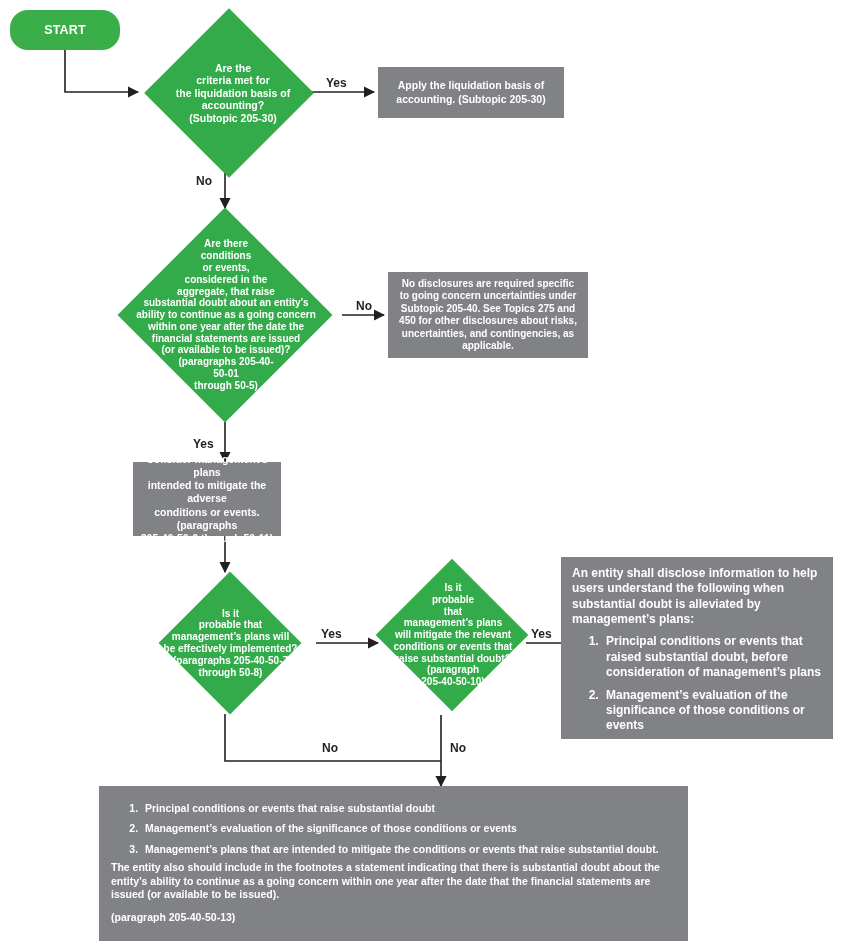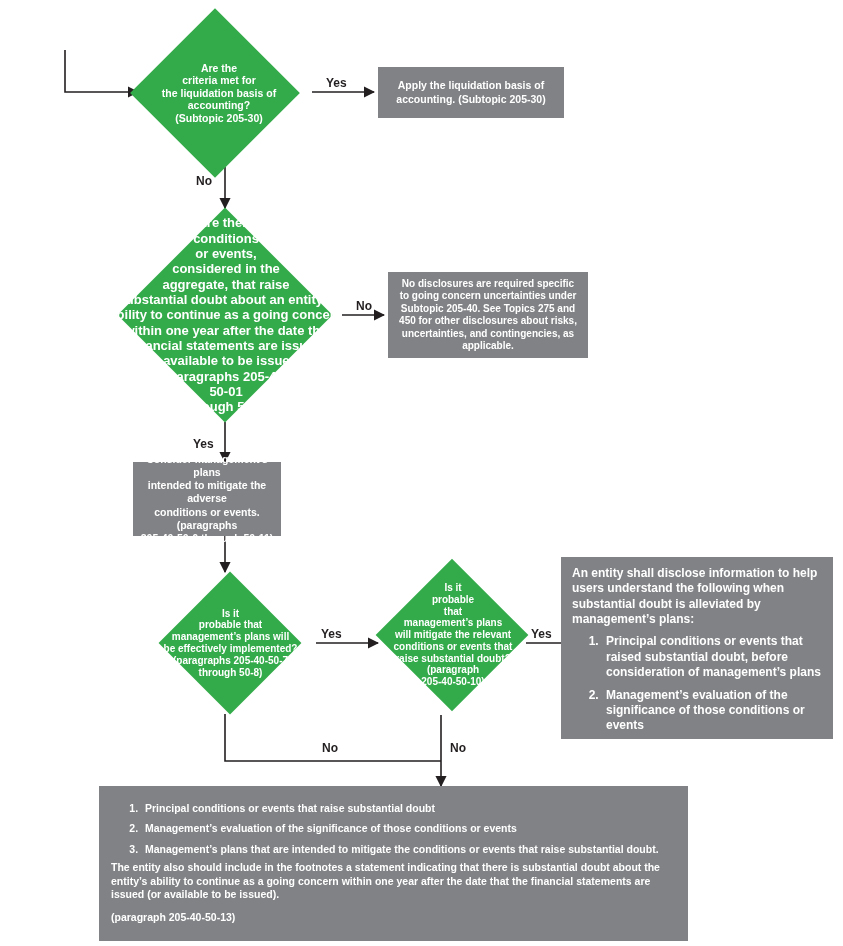--- a/index.html
+++ b/index.html
@@ -157,36 +157,39 @@
       <path d="M 316 643 L 378 643" marker-end="url(#arrow)"></path>
        alleviated disclosure --&gt;
       <path d="M 526 643 L 580 643" marker-end="url(#arrow)"></path>
        bottom (elbow right to x=441) --&gt;
       <path d="M 225 714 L 225 761 L 441 761"></path>
        bottom box --&gt;
       <path d="M 441 715 L 441 786" marker-end="url(#arrow)"></path>
     </g>
   </svg>
 
-
-  <div class="node diamond" style="left:128px; top:8px; width:174px; height:170px;">
+  <div class="node terminator" style="left:10px; top:10px; width:110px; height:40px;">
+    <span>START</span>
+  </div>
+
+  <div class="node diamond" style="left:142px; top:8px; width:174px; height:170px;">
     <div class="diamond-shape" style="width:120px; height:120px;"></div>
     <div class="diamond-label" style="font-size:10.5px; padding:0 4px;">Are the
 criteria met for
 the liquidation basis of
 accounting?
 (Subtopic 205-30)</div>
   </div>
 
   <div class="node process centered" style="left:378px; top:67px; width:186px; height:51px; font-size:10.5px; padding:4px 8px;">Apply the liquidation basis of
 accounting. (Subtopic 205-30)</div>
 
   <div class="node diamond" style="left:108px; top:208px; width:234px; height:214px;">
     <div class="diamond-shape" style="width:152px; height:152px;"></div>
-    <div class="diamond-label" style="font-size:13px; padding:0 1px;">Are there
+    <div class="diamond-label" style="font-size:10px; padding:0 1px;">Are there
 conditions
 or events,
 considered in the
 aggregate, that raise
 substantial doubt about an entity’s
 ability to continue as a going concern
 within one year after the date the
 financial statements are issued
 (or available to be issued)?
 (paragraphs 205-40-

